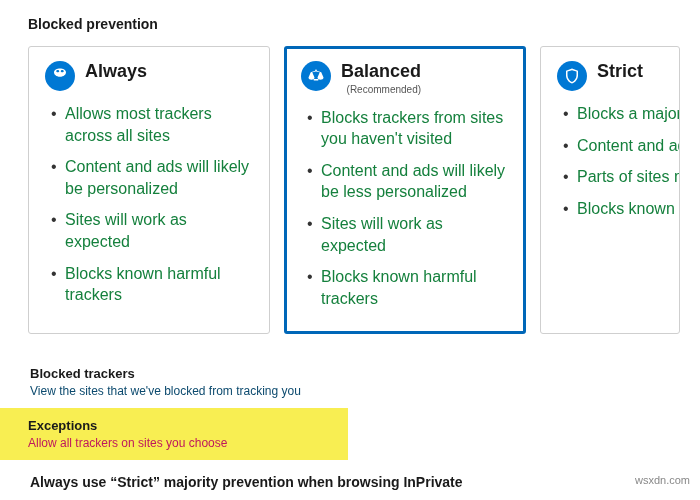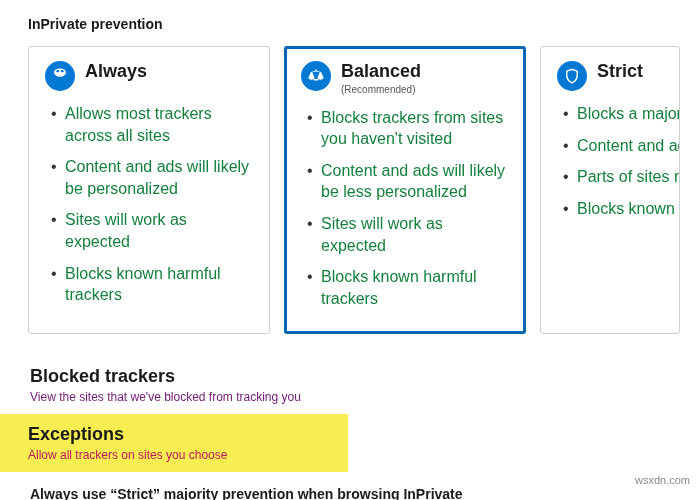--- a/index.html
+++ b/index.html
@@ -47,42 +47,42 @@
     .icon-circle {
       width: 30px; height: 30px;
       border-radius: 50%;
       background: #0078d4;
       display: flex; align-items: center; justify-content: center;
       flex-shrink: 0;
     }
     .icon-circle svg { fill: #fff; }
     .card-title-wrap { display: flex; flex-direction: column; }
     .card-title { font-size: 18px; font-weight: 600; line-height: 1.2; }
-    .card-sub { font-size: 10px; color: #555; margin-top: 1px; }
+    .card-sub { font-size: 10px; color: #555; margin-top: 1px; text-align: right; }
     .card ul { list-style: none; padding-left: 6px; }
     .card li {
       position: relative;
       padding-left: 14px;
       font-size: 16px;
       line-height: 1.35;
       margin-bottom: 10px;
       color: #15803d;
     }
     .card li::before {
       content: "•";
       position: absolute;
       left: 0;
       color: #333;
     }
     .card.strict li { white-space: nowrap; }
     .row {
       padding: 10px 4px 10px 2px;
     }
-    .row-title { font-size: 18px; font-weight: 600; margin-bottom: 3px; }
-    .row-desc { font-size: 12px; color: #701a75; }
+    .row-title { font-size: 13px; font-weight: 600; margin-bottom: 3px; }
+    .row-desc { font-size: 12px; color: #0c4a6e; }
     .row.highlight {
       background: #f8ee52;
       margin-left: -28px;
       padding-left: 28px;
       padding-right: 10px;
       width: 310px;
       box-sizing: content-box;
     }
     .row.highlight .row-desc { color: #be185d; }
     .row.single { padding: 14px 2px; }
@@ -103,21 +103,21 @@
       right: 10px;
       bottom: 14px;
       font-size: 11px;
       color: #888;
     }
   </style>
 </head>
 <body>
 
 <div class="page">
-  <div class="section-title">InPrivate prevention</div>
+  <div class="section-title">Blocked prevention</div>
 
   <div class="cards">
 
     <div class="card">
       <div class="card-head">
         <div class="icon-circle">
           <svg width="18" height="18" viewBox="0 0 24 24">
               <path d="M12 2C8 2 4 4 4 7c0 3 3 6 8 6s8-3 8-6c0-3-4-5-8-5zm-3 5c-1 0-2-.5-2-1.5S8 4 9 4s2 .5 2 1.5S10 7 9 7zm6 0c-1 0-2-.5-2-1.5S14 4 15 4s2 .5 2 1.5S16 7 15 7z"></path>
             </svg>
         </div>

